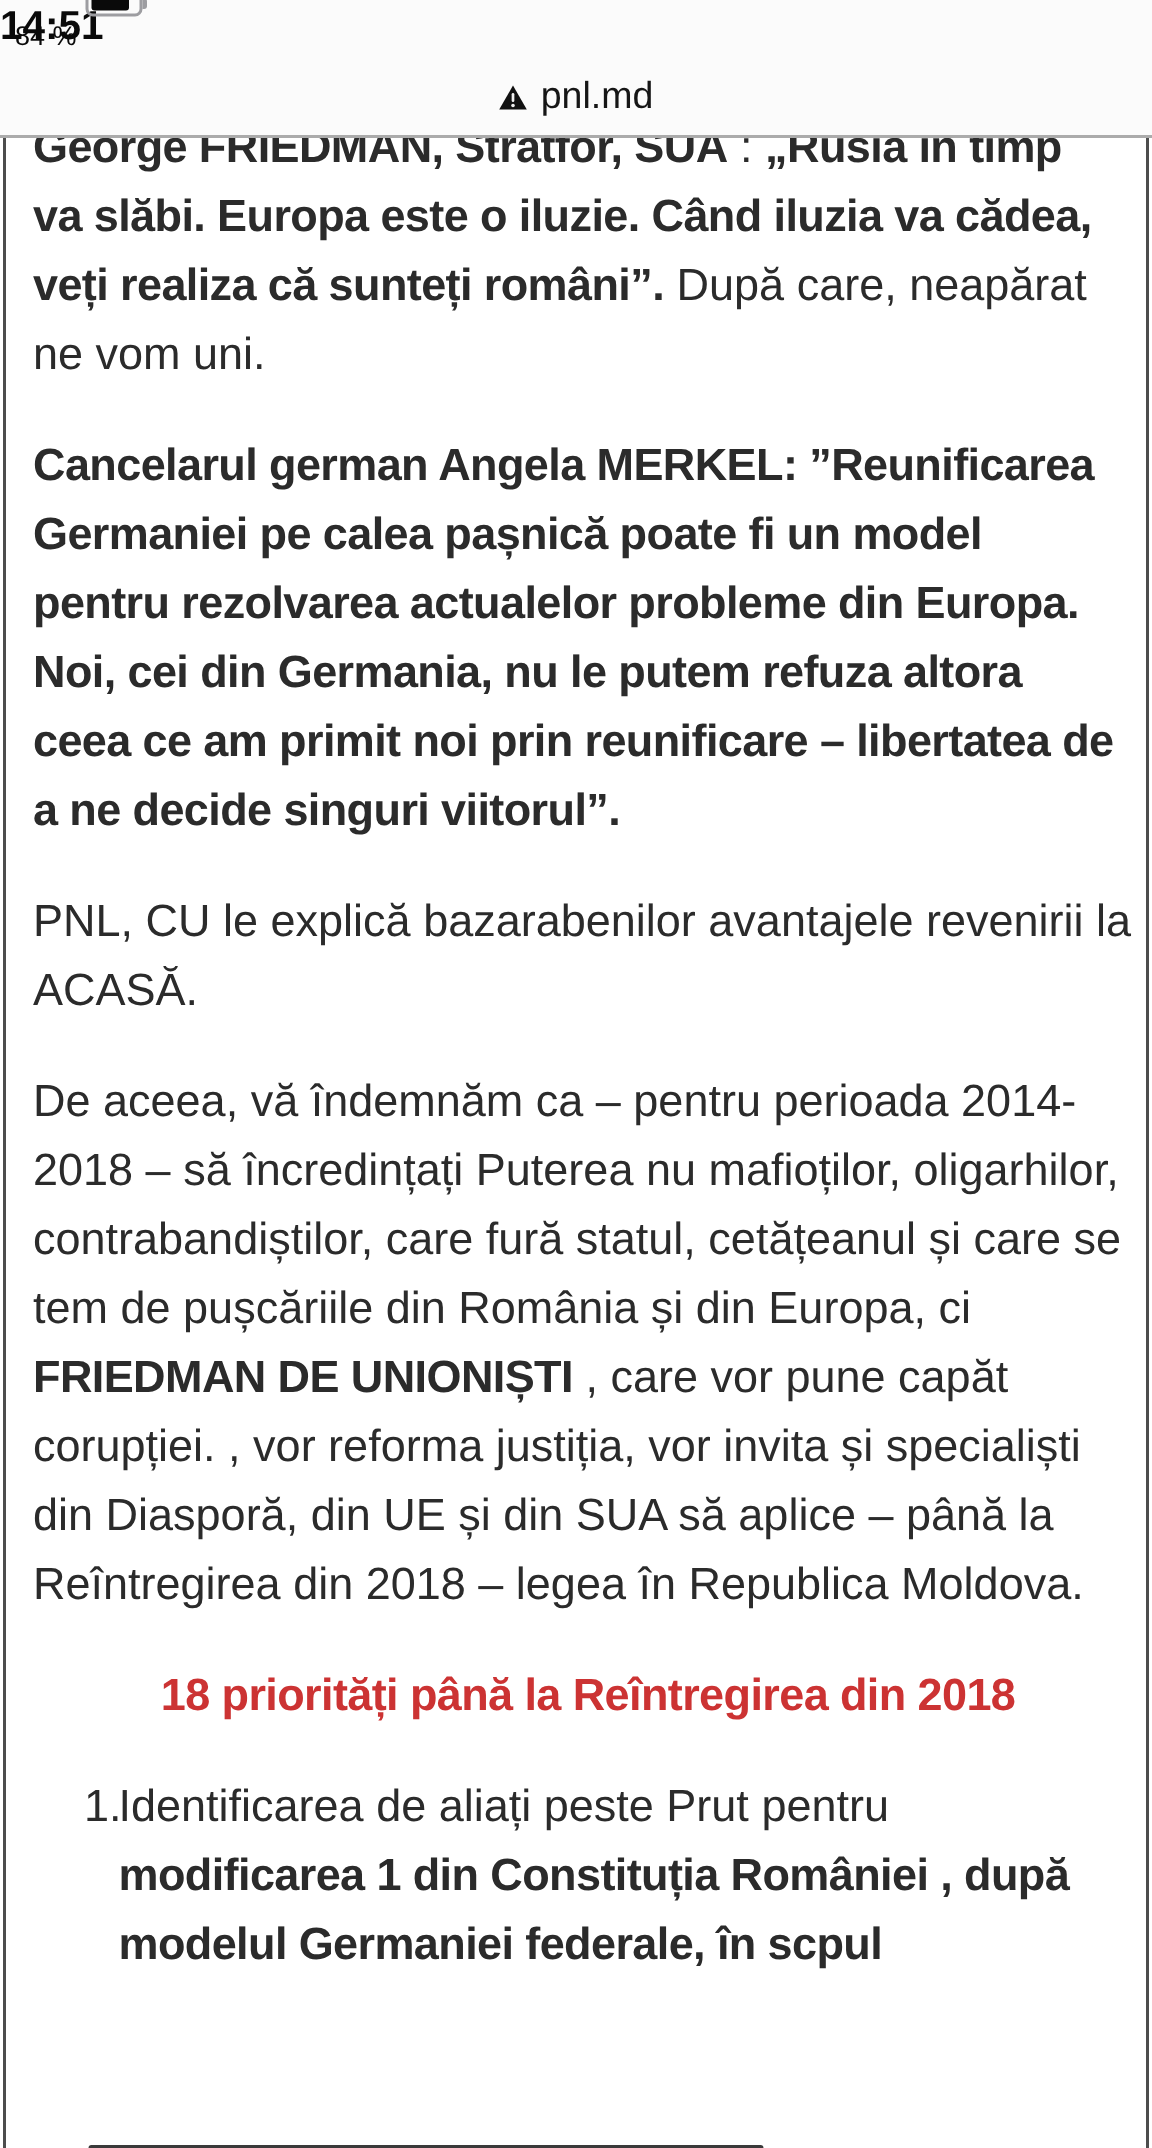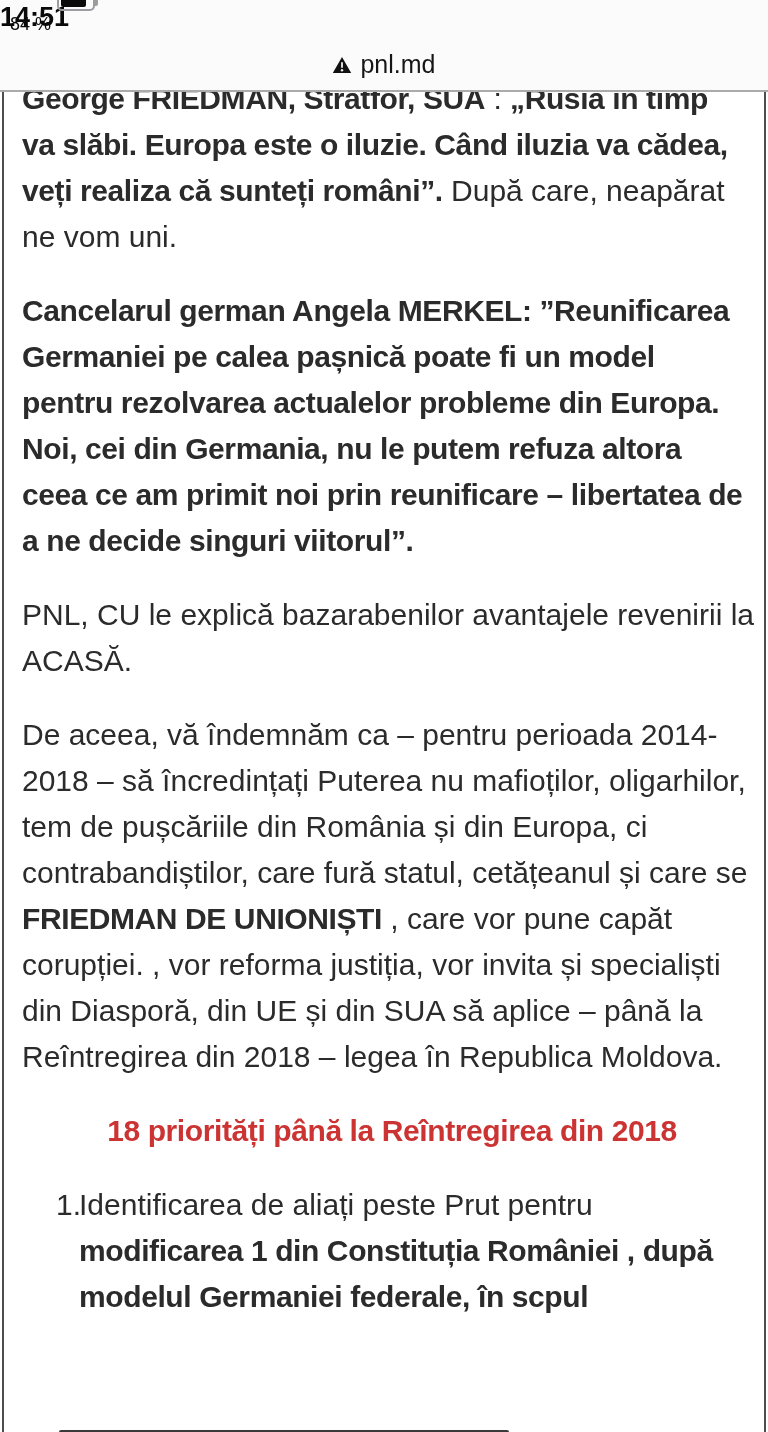--- a/index.html
+++ b/index.html
@@ -97,22 +97,22 @@
         <div class="line"><span class="b i">ceea ce am primit noi prin reunificare – libertatea de</span></div>
         <div class="line"><span class="b i">a ne decide singuri viitorul”.</span></div>
       </div>
       <div class="block p">
         <div class="line"><span class="">PNL, CU le explică bazarabenilor avantajele revenirii la</span></div>
         <div class="line"><span class="">ACASĂ.</span></div>
       </div>
       <div class="block p">
         <div class="line"><span class="">De aceea, vă îndemnăm ca – pentru perioada 2014-</span></div>
         <div class="line"><span class="">2018 – să încredințați Puterea nu mafioților, oligarhilor,</span></div>
+        <div class="line"><span class="">contrabandiștilor, care fură statul, cetățeanul și care se</span></div>
         <div class="line"><span class="">tem de pușcăriile din România și din Europa, ci</span></div>
-        <div class="line"><span class="">contrabandiștilor, care fură statul, cetățeanul și care se</span></div>
         <div class="line"><span class="b ">FRIEDMAN DE UNIONIȘTI</span><span class=""> , care vor pune capăt</span></div>
         <div class="line"><span class="">corupției. , vor reforma justiția, vor invita și specialiști</span></div>
         <div class="line"><span class="">din Diasporă, din UE și din SUA să aplice – până la</span></div>
         <div class="line"><span class="">Reîntregirea din 2018 – legea în Republica Moldova.</span></div>
       </div>
       <div class="block heading">
         <div class="line"><span class="b ">18 priorități până la Reîntregirea din 2018</span></div>
       </div>
       <div class="block li">
         <span class="num">1.</span>

